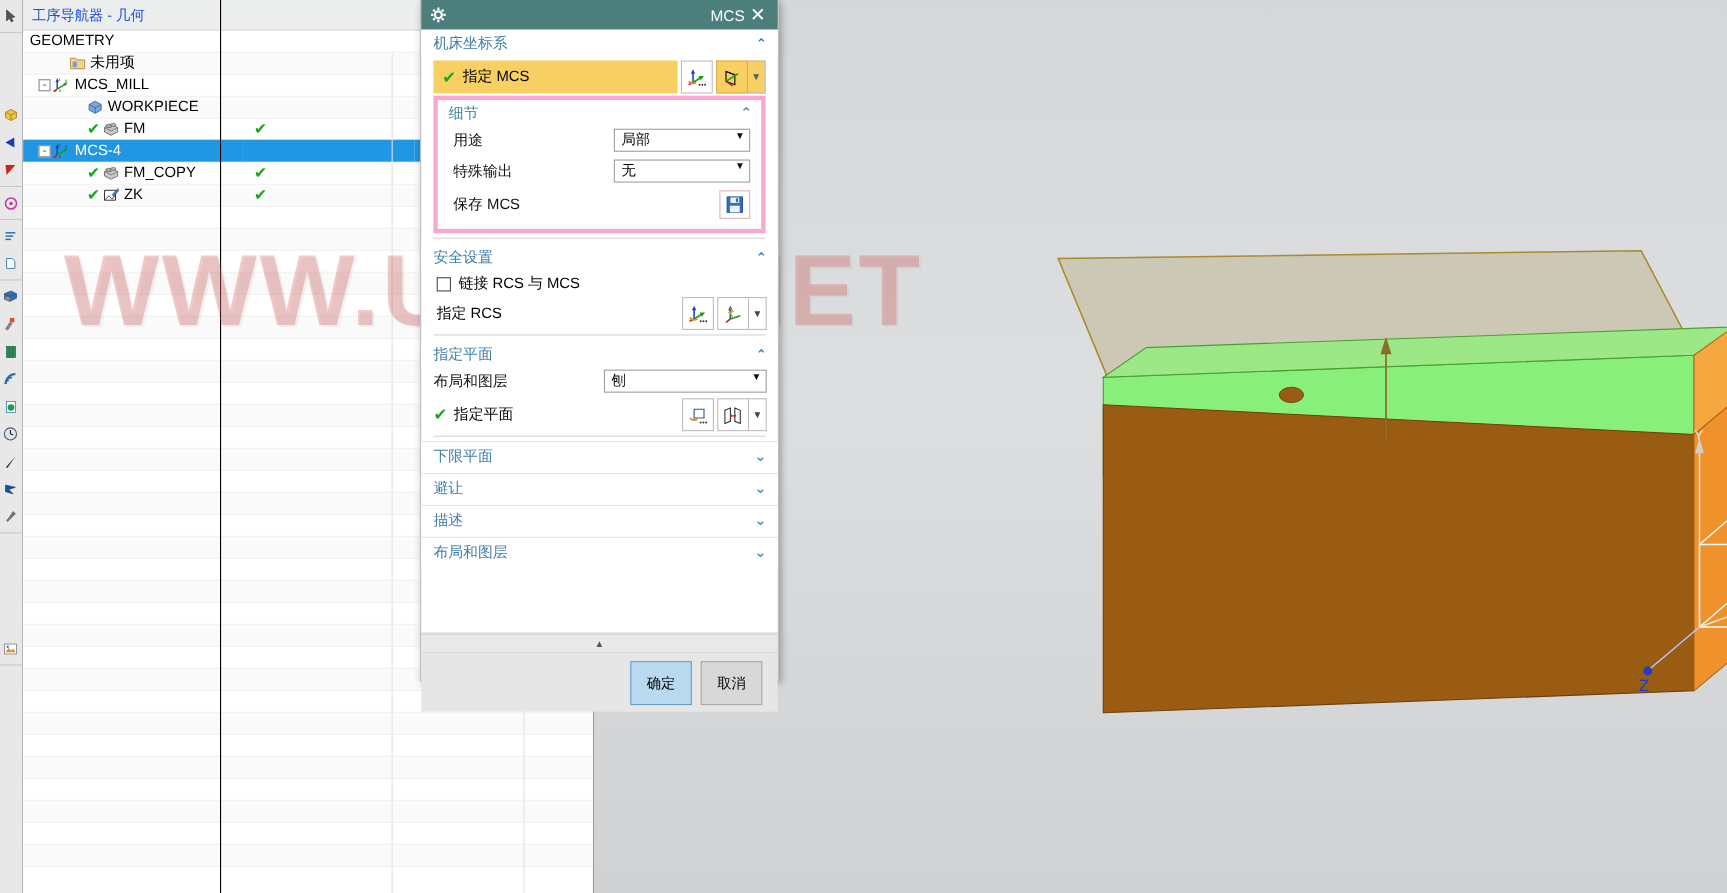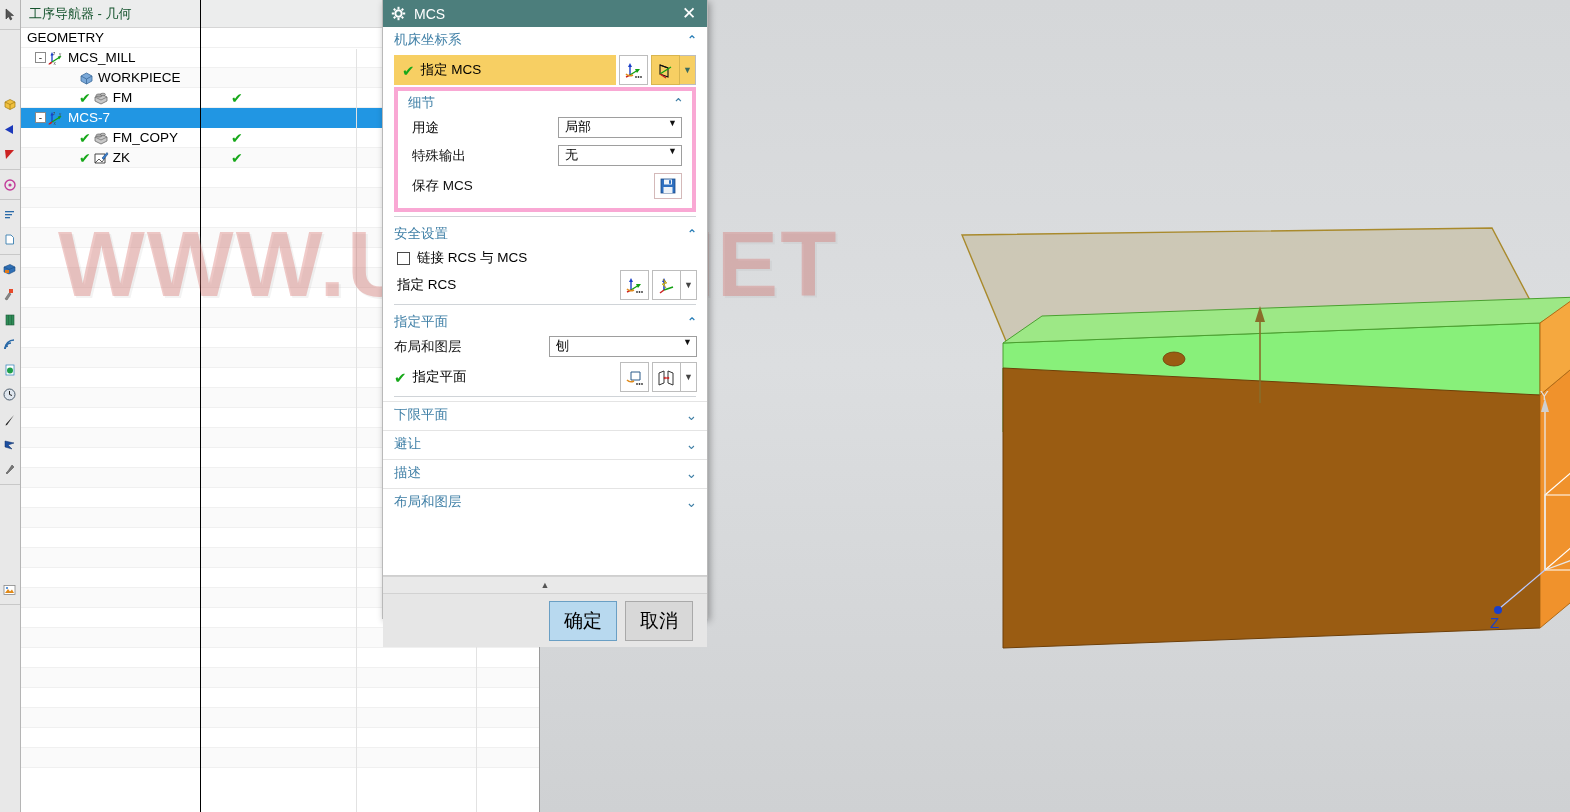--- a/index.html
+++ b/index.html
@@ -23,39 +23,39 @@
   }
   .tb-ico svg{display:block;}
   
   #navpanel{
     position:absolute;left:21px;top:0;width:519px;height:812px;
     background:#ffffff;box-sizing:border-box;
     border-right:1px solid #9a9a9a;
   }
   #nav-title{
     height:28px;line-height:28px;padding-left:8px;
-    background:#eceded;color:#14532d;font-size:13px;
+    background:#eceded;color:#1d4ed8;font-size:13px;
     border-bottom:1px solid #d6d6d6;box-sizing:border-box;
   }
   #nav-header{
     position:relative;height:21px;background:#f3f3f3;
     border-bottom:1px solid #c9c9c9;box-sizing:border-box;
     display:flex;align-items:center;font-size:12.5px;
   }
   .col-h{box-sizing:border-box;padding-left:8px;height:21px;line-height:20px;
          border-right:1px solid #cfcfcf;overflow:hidden;white-space:nowrap;}
   #c1{width:200px;}
   #c2{width:156px;}
   #c3{width:120px;}
   #c4{width:41px;border-right:none;}
   #nav-rows{position:relative;height:763px;overflow:hidden;background:#fff;}
   .row{
     position:relative;height:20px;line-height:20px;
     box-sizing:border-box;border-bottom:1px solid #f0f0f0;
-    display:flex;align-items:center;white-space:nowrap;
+    display:flex;align-items:flex-end;white-space:nowrap;
   }
   .row.alt{background:#fafafa;}
   .row.sel .cell-name{background:#2196e3;color:#fff;}
   .row.sel{background:transparent;}
   .cell-name{
     width:200px;box-sizing:border-box;height:20px;display:flex;align-items:center;
     padding-left:2px;overflow:hidden;
   }
   .cell-path{width:156px;box-sizing:border-box;height:20px;display:flex;
     align-items:center;padding-left:10px;}
@@ -96,21 +96,21 @@
   #dialog{
     position:absolute;left:382px;top:0;width:326px;height:619px;
     background:#e6e6e6;box-shadow:2px 2px 7px rgba(0,0,0,0.32);
     z-index:20;box-sizing:border-box;border:1px solid #b9b9b9;border-top:none;
   }
   #dlg-title{
     height:27px;background:#4c7e7c;color:#fff;display:flex;align-items:center;
     padding:0 6px 0 8px;font-size:14px;box-sizing:border-box;
   }
   #dlg-title .gear{margin-right:8px;display:flex;align-items:center;}
-  #dlg-title .t{flex:1;}
+  #dlg-title .t{flex:1;text-align:right;}
   #dlg-close{
     width:24px;height:24px;display:flex;align-items:center;justify-content:center;
     cursor:pointer;font-size:17px;line-height:1;color:#fff;
   }
   #dlg-body{
     height:549px;background:#fff;overflow:hidden;position:relative;
     border-bottom:1px solid #cfcfcf;box-sizing:border-box;
   }
   .grp-head{
     height:25px;display:flex;align-items:center;justify-content:space-between;
@@ -190,21 +190,21 @@
     height:16px;display:flex;align-items:center;justify-content:center;
     background:#e9e9e9;border-top:1px solid #d2d2d2;border-bottom:1px solid #d2d2d2;
     font-size:9px;color:#555;cursor:pointer;
   }
   #dlg-foot{
     height:53px;background:#e6e6e6;display:flex;align-items:center;
     justify-content:flex-end;padding-right:14px;box-sizing:border-box;
   }
   .btn{
     height:40px;min-width:55px;padding:0 14px;box-sizing:border-box;
-    display:flex;align-items:center;justify-content:center;font-size:19px;
+    display:flex;align-items:center;justify-content:center;font-size:13px;
     border:1px solid #9bb7c9;cursor:pointer;margin-left:8px;
   }
   .btn.primary{background:#b8d9ef;border-color:#6a9fc4;}
   .btn.normal{background:#d8d8d8;border-color:#a9a9a9;}
 </style>
 </head>
 <body>
 
 <div id="toolbar">
   <div class="tb-group">
@@ -323,20 +323,35 @@
   </div>
 </div>
 
 <div id="navpanel">
   <div id="nav-title">工序导航器 - 几何</div>
   <div id="nav-rows">
       <div class="row">
         <span class="cell-name">
           <span style="display:inline-block;width:4px"></span>
           <span class="nm">GEOMETRY</span>
+        </span>
+        <span class="cell-path"></span>
+        <span class="cell-num"></span>
+        <span class="cell-last"></span>
+      </div>
+      <div class="row alt">
+        <span class="cell-name">
+          <span style="display:inline-block;width:40px"></span>
+          <span style="display:inline-flex;align-items:center;margin-right:4px;">
+            <svg width="15" height="13" viewBox="0 0 15 13">
+              <path d="M1 2 L6 2 L7 3.5 L14 3.5 L14 11.5 L1 11.5 Z" fill="#f2d38a" stroke="#b08a30" stroke-width="0.8"></path>
+              <rect x="3" y="5" width="4" height="5" fill="#7a9ec8"></rect>
+            </svg>
+          </span>
+          <span class="nm">未用项</span>
         </span>
         <span class="cell-path"></span>
         <span class="cell-num"></span>
         <span class="cell-last"></span>
       </div>
       <div class="row">
         <span class="cell-name">
           <span style="display:inline-block;width:12px"></span>
           <span class="expander">-</span>
           <span style="display:inline-flex;align-items:center;margin-right:4px;">
@@ -404,21 +419,21 @@
               <polygon points="4,1 2.5,4.5 5.5,4.5" fill="#1a3fc8"></polygon>
               <line x1="4" y1="11" x2="12" y2="6" stroke="#12a012" stroke-width="1.3"></line>
               <polygon points="13.5,5 9.8,5.6 11,8.4" fill="#12a012"></polygon>
               <line x1="4" y1="11" x2="1" y2="13" stroke="#cc2222" stroke-width="1.3"></line>
               <polygon points="0,13.6 3,11.2 3.5,13" fill="#cc2222"></polygon>
               <text x="5" y="4" font-size="4.5" fill="#444" font-family="sans-serif">z</text>
               <text x="11" y="4.5" font-size="4.5" fill="#444" font-family="sans-serif">y</text>
               <text x="5.5" y="13.5" font-size="4.5" fill="#444" font-family="sans-serif">x</text>
             </svg>
           </span>
-          <span class="nm">MCS-7</span>
+          <span class="nm">MCS-4</span>
         </span>
         <span class="cell-path"></span>
         <span class="cell-num"></span>
         <span class="cell-last"></span>
       </div>
       <div class="row">
         <span class="cell-name">
           <span style="display:inline-block;width:56px"></span>
           <span class="chk">✔</span>
           <span style="display:inline-flex;align-items:center;margin-right:4px;">

